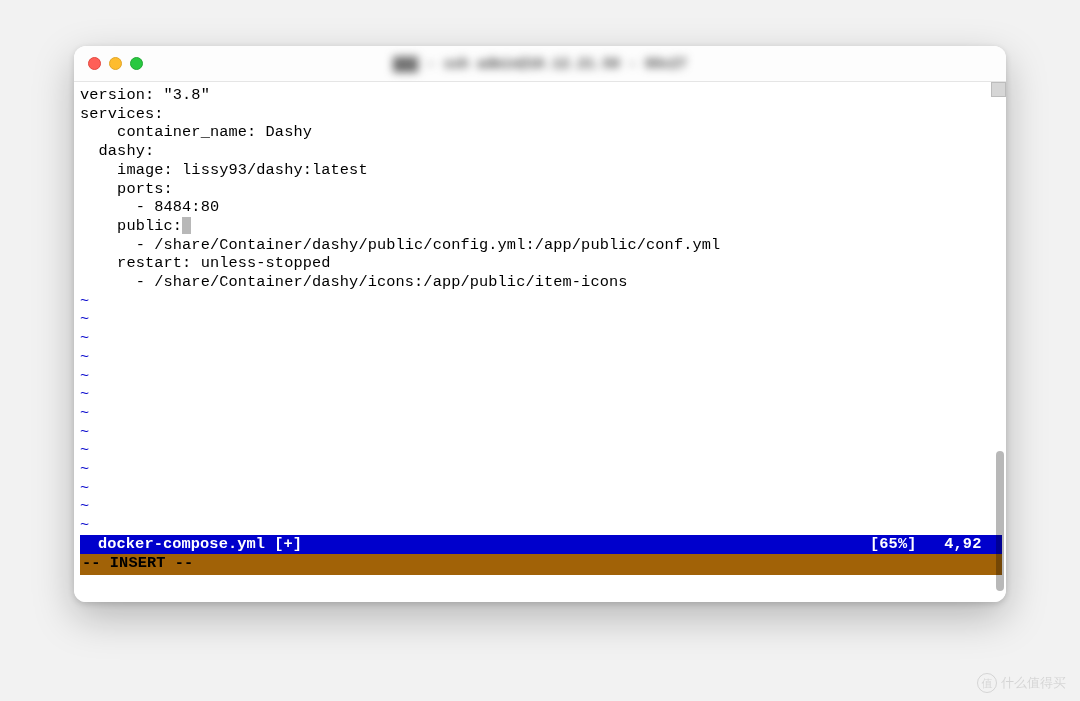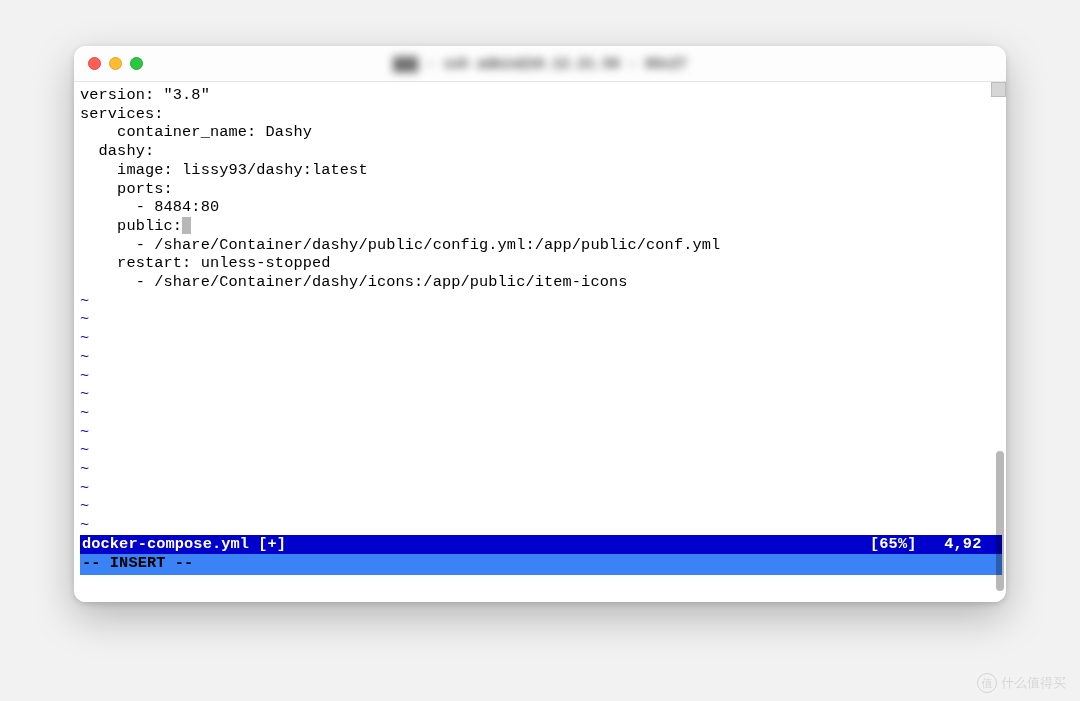--- a/index.html
+++ b/index.html
@@ -81,23 +81,23 @@
       background: #0000cc;
       color: #ffffff;
       height: 19px;
       line-height: 19px;
       font-size: 15.3px;
       display: flex;
       white-space: pre;
       font-weight: 600;
       padding: 0 2px;
     }
-    .status-left { flex: 1; }
+    .status-left { flex: 1; margin-left: 16px; }
     .mode-line {
-      background: #3b82f6;
+      background: #a16207;
       color: #000;
       font-size: 15.3px;
       line-height: 19px;
       height: 21px;
       white-space: pre;
       font-weight: 600;
       padding-left: 2px;
     }
     .scrollbar-indicator {
       position: absolute;

